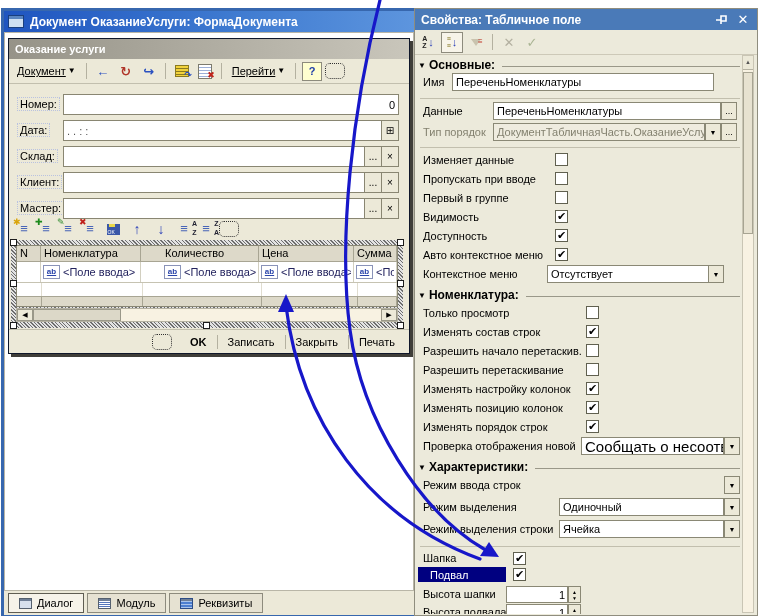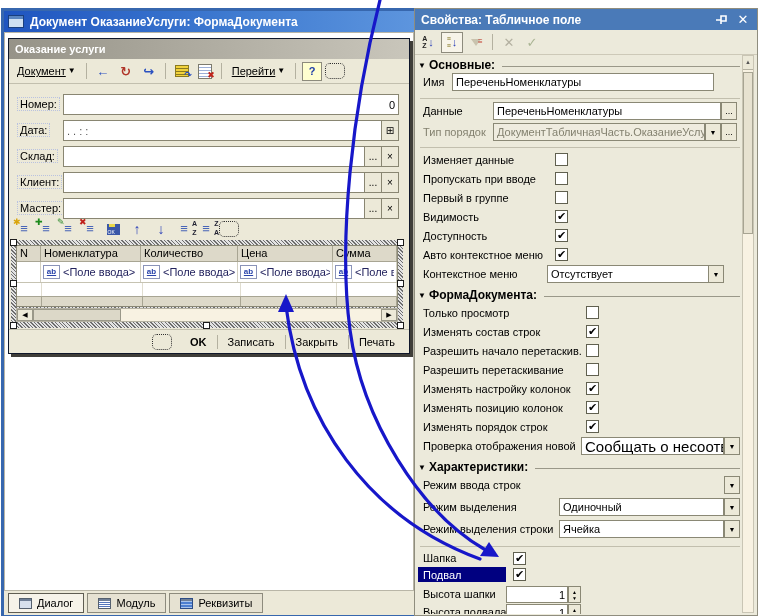--- a/index.html
+++ b/index.html
@@ -67,21 +67,21 @@
   .hnd{position:absolute;width:7px;height:7px;background:#fff;border:1px solid #1c1c1c;box-sizing:border-box;}
   #grid{width:100%;height:62px;background:#fff;border:1px solid #8a8875;box-sizing:border-box;overflow:hidden;}
   .ghead{display:flex;height:15px;background:#ddd9c9;border-bottom:1px solid #a8a593;}
   .ghead .gc{border-right:1px solid #a8a593;padding:1px 3px;box-sizing:border-box;overflow:hidden;white-space:nowrap;}
   .grow{display:flex;height:20px;border-bottom:1px solid #c6c3b2;}
   .grow .gc{border-right:1px solid #d2cfc0;display:flex;align-items:center;gap:3px;padding:0 2px;box-sizing:border-box;overflow:hidden;white-space:nowrap;}
   .gwhite{display:flex;height:13px;}
   .gwhite .gc{border-right:1px solid #e0ddd0;}
   .gfoot{display:flex;height:12px;background:#ddd9c9;border-top:1px solid #a8a593;}
   .gfoot .gc{border-right:1px solid #a8a593;}
-  .c0{width:24px;flex:0 0 auto;}.c1{width:100px;flex:0 0 auto;}.c2{width:97px;flex:0 0 auto;}
+  .c0{width:24px;flex:0 0 auto;}.c1{width:100px;flex:0 0 auto;}.c2{width:97px;flex:0 0 auto;margin-left:21px;}
   .c3{width:95px;flex:0 0 auto;}.c4{flex:1 1 auto;}
   .abico{flex:0 0 auto;width:15px;height:12px;border:1px solid #8a93b8;background:#fff;color:#2a44aa;
      font-size:8px;font-weight:bold;text-align:center;line-height:11px;text-decoration:underline;}
   .fld{color:#23235e;white-space:nowrap;overflow:hidden;}
   #hscroll{height:14px;margin-top:1px;background:#f8f2e2;border:1px solid #b5b2a2;display:flex;box-sizing:border-box;}
   .sbtn{width:14px;background:#ece9d8;border:1px solid #9a9889;font-size:7px;display:flex;align-items:center;justify-content:center;flex:0 0 auto;}
   #hthumb{width:86px;background:#dcd8c8;border:1px solid #9a9889;flex:0 0 auto;}
   
   #fbtns{position:absolute;left:0;right:0;bottom:0;height:23px;border-top:1px solid #c2bfae;
      display:flex;align-items:center;justify-content:flex-end;padding:0 6px;gap:2px;}
@@ -117,21 +117,21 @@
      align-items:center;padding:0 3px;box-sizing:border-box;overflow:hidden;white-space:nowrap;}
   .pinput.dis{background:#efecdf;color:#83816f;}
   .sbtn2{position:absolute;top:0;width:16px;height:18px;border:1px solid #8a8875;background:#ece9d8;
      display:flex;align-items:center;justify-content:center;font-size:9px;box-sizing:border-box;}
   .ddarr{font-size:7px;}
   .chk{position:absolute;top:2px;width:13px;height:13px;border:1px solid #60604f;background:#fff;
      display:flex;align-items:center;justify-content:center;box-sizing:border-box;}
   .chk i{font-style:normal;font-size:11px;font-weight:bold;line-height:11px;margin-top:-1px;}
   .cbx1{left:139px;}.cbx2{left:170px;}.cbx3{left:97px;}
   .hl{position:absolute;left:2px;top:0;height:15px;width:88px;background:#000080;color:#fff;
-     display:flex;align-items:center;padding-left:5px;box-sizing:border-box;}
+     display:flex;align-items:center;padding-left:12px;box-sizing:border-box;}
   .spinbox{position:absolute;left:90px;top:0;width:62px;height:17px;border:1px solid #8a8875;background:#fff;
      display:flex;align-items:center;justify-content:flex-end;padding-right:2px;box-sizing:border-box;}
   .spbtns{position:absolute;left:152px;top:0;width:13px;height:17px;border:1px solid #8a8875;background:#ece9d8;
      display:flex;flex-direction:column;align-items:center;justify-content:center;font-size:5px;line-height:6px;box-sizing:border-box;}
   #pscroll{position:absolute;top:46px;right:3px;bottom:2px;width:12px;background:#f8f2e2;border:1px solid #c9c5b4;box-sizing:border-box;}
   #pscroll .up{height:13px;background:#ece9d8;border-bottom:1px solid #b5b2a2;font-size:6px;text-align:center;line-height:12px;color:#555;}
   #pthumb{position:absolute;left:0;right:0;top:16px;height:162px;background:#e7e2d0;border:1px solid #a7a492;box-sizing:border-box;}
 
   #arrowlayer{position:absolute;left:0;top:0;width:761px;height:616px;pointer-events:none;z-index:50;}
 </style>
@@ -450,21 +450,21 @@
         <span class="pinput" style="left:131px;width:177px;">
             <span>Отсутствует</span>
           </span>
         <span class="sbtn2" style="left:308px;left:292px;width:16px;left:292px;" style2="">
             <span class="ddarr">▼</span>
           </span>
       </div>
 
       <div class="sech" style="height:18px;">
         <span class="tri">▼</span>
-        <span>ФормаДокумента:</span>
+        <span>Номенклатура:</span>
           <span class="rule"></span>
       </div>
       <div class="prow">
         <span class="plbl">Только просмотр</span>
         <span class="chk cbx2">
             <i></i>
           </span>
       </div>
       <div class="prow">
         <span class="plbl">Изменять состав строк</span>

